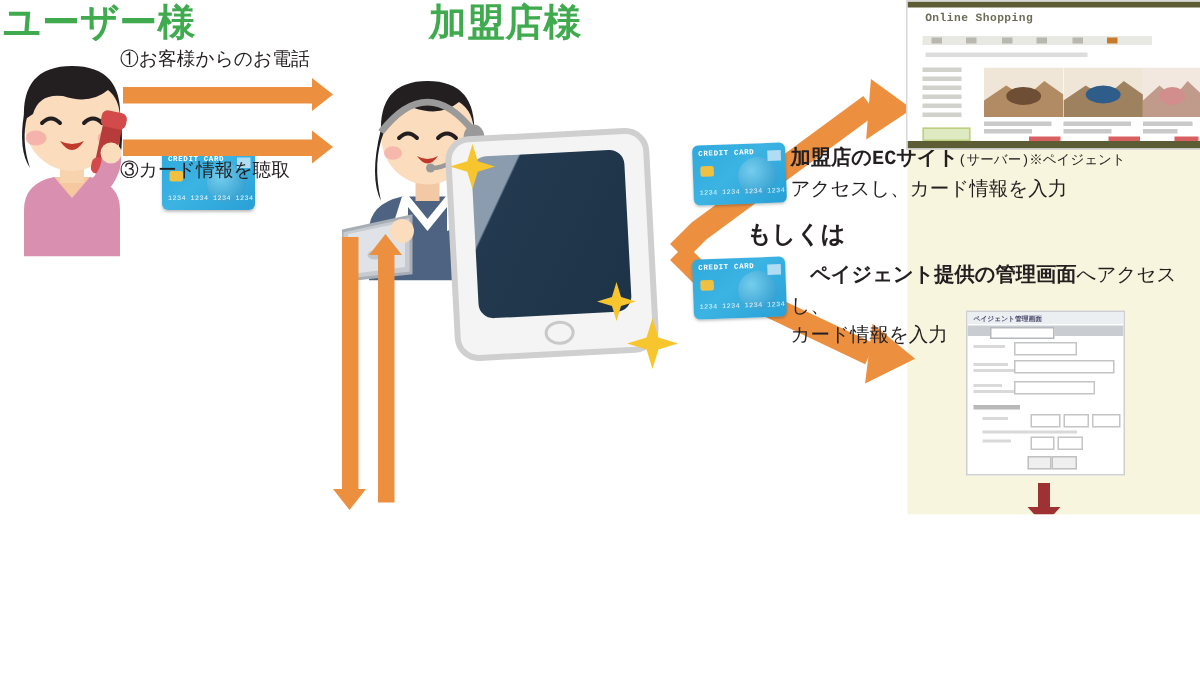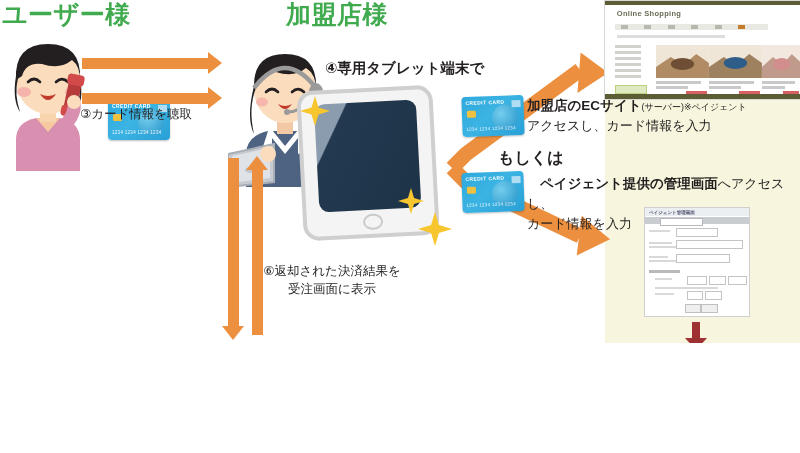--- a/index.html
+++ b/index.html
@@ -5,20 +5,21 @@
   html,body{margin:0;padding:0;background:#ffffff;}
   body{
     font-family:"Liberation Sans","DejaVu Sans",sans-serif;
     -webkit-font-smoothing:antialiased;
   }
   #canvas{
     position:relative;
     width:800px;height:343px;
     background:#ffffff;
     overflow:hidden;
+    font-family:Liberation Mono, monospace;
   }
   .abs{position:absolute;}
 
   
   .beige-panel{
     left:605px;top:0;width:195px;height:453px;
     background:#f7f5dd;
   }
 
   
@@ -224,20 +225,21 @@
         <rect x="64" y="40" width="13" height="38" rx="5" fill="#b83b3b"></rect>
         <rect x="62" y="38" width="17" height="11" rx="4" fill="#d24a4a"></rect>
         <rect x="62" y="70" width="17" height="11" rx="4" fill="#d24a4a"></rect>
       </g>
 
       <path d="M62 90 Q74 78 72 66" stroke="#d98fb0" stroke-width="13" fill="none" stroke-linecap="round"></path>
       <circle cx="72" cy="66" r="7" fill="#fbdcbc"></circle>
     </svg>
   </div>
 
+  <div class="abs lbl" style="left:80px;top:31px;">①お客様からのお電話</div>
   <div class="arrow-h head-r" style="left:82px;top:58px;width:126px;"></div>
 
   <div class="card" style="left:108px;top:100px;">
     <div class="cc-top">CREDIT CARD</div>
     <div class="globe"></div>
     <div class="sq"></div>
     <div class="chip"></div>
     <div class="nums">1234 1234 1234 1234</div>
   </div>
 
@@ -276,21 +278,20 @@
       <path d="M94 56 Q104 88 92 116" stroke="#c8c8c8" stroke-width="2.5" fill="none"></path>
 
       <path d="M0 112 L46 102 L46 140 L0 145 Z" fill="#c6cbd1" stroke="#a8aeb5" stroke-width="2"></path>
       <path d="M4 114 L42 106 L42 136 L4 141 Z" fill="#dfe3e7"></path>
       <ellipse cx="22" cy="128" rx="5" ry="3" fill="#c1c6cc"></ellipse>
 
       <circle cx="40" cy="112" r="8" fill="#fbdcbc"></circle>
     </svg>
   </div>
 
-  <div class="abs lbl big" style="left:325px;top:58px;">④専用タブレット端末で</div>
 
   <div class="tablet" style="left:300px;top:88px;width:128px;height:142px;">
     <div class="screen"></div>
     <div class="home"></div>
   </div>
 
   <div class="spark" style="left:300px;top:96px;">
     <svg width="30" height="30" viewBox="0 0 30 30">
         <path d="M15 0 L18.5 11.5 L30 15 L18.5 18.5 L15 30 L11.5 18.5 L0 15 L11.5 11.5 Z" fill="#f7c52e"></path>
       </svg>
@@ -455,22 +456,20 @@
     <div class="cc-top">CREDIT CARD</div>
     <div class="globe"></div>
     <div class="sq"></div>
     <div class="chip"></div>
     <div class="nums">1234 1234 1234 1234</div>
   </div>
 
   <div class="arrow-v head-d" style="left:228px;top:158px;height:168px;"></div>
   <div class="arrow-v head-u" style="left:252px;top:170px;height:165px;"></div>
 
-  <div class="abs lbl" style="left:262px;top:262px;text-align:center;width:140px;">⑥返却された決済結果を
-受注画面に表示</div>
 
   <div class="db" style="left:196px;top:346px;width:72px;height:68px;">
     <div class="disc" style="top:0;"></div>
     <div class="body" style="top:13px;height:44px;"></div>
     <div class="disc" style="top:44px;"></div>
     <div class="line" style="top:25px;"></div>
     <div class="line" style="top:40px;"></div>
   </div>
   <div class="doc" style="left:238px;top:370px;width:42px;height:52px;">
     <div class="dl" style="top:9px;width:48%;"></div>

